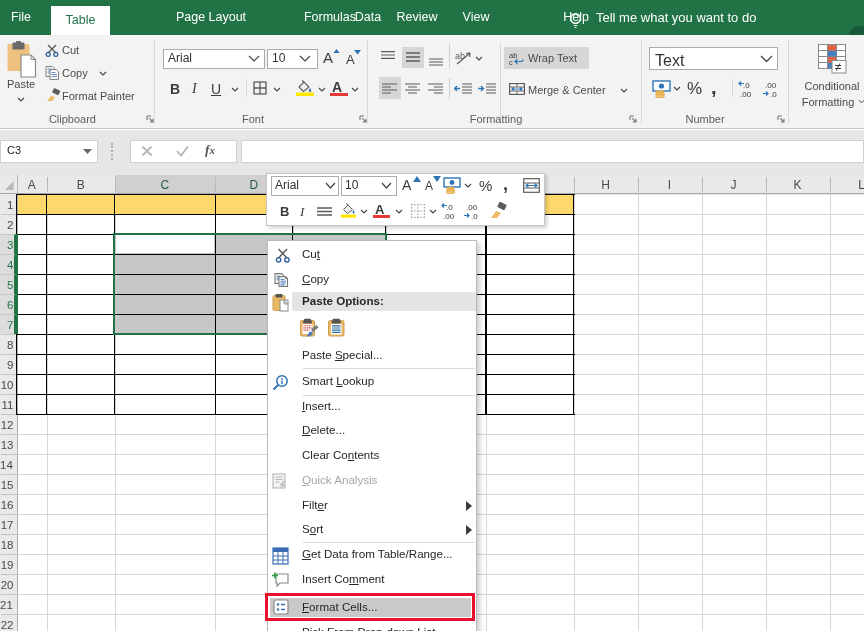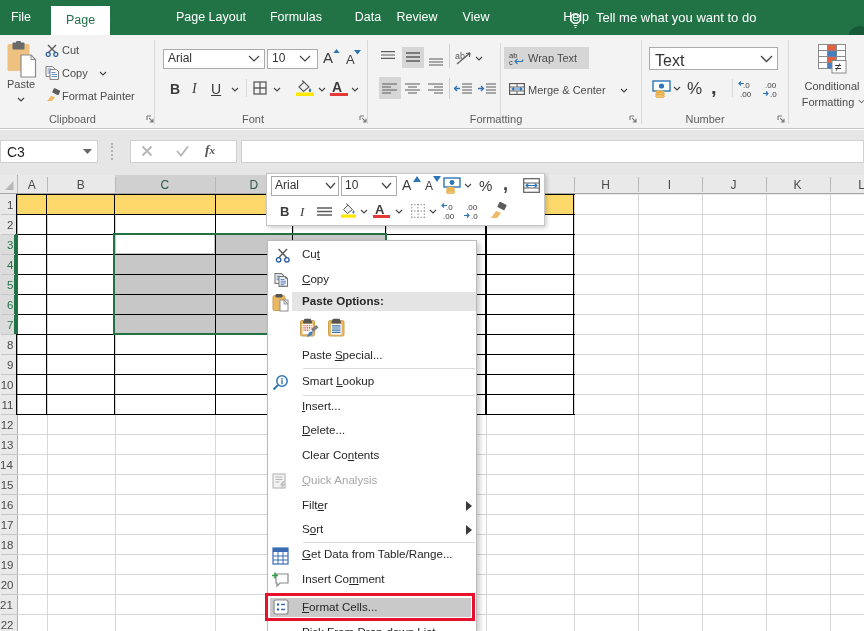--- a/index.html
+++ b/index.html
@@ -8,27 +8,27 @@
 .lbl{font-size:11px;color:#4b4b4b}
 .glbl{font-size:11px;color:#5d5d5d}
 .cb{background:#fff;border:1px solid #ababab}
 u{text-decoration:underline}
 .seph{border-top:1px solid #d9d9d9}
 </style></head><body>
 <div class="a" style="left:0;top:0;width:864px;height:35px;background:#217346"></div>
 <div class="a tab" style="left:-39px;top:0;width:120px;text-align:center">File</div>
 <div class="a tab" style="left:79px;top:0;width:120px;">Insert</div>
 <div class="a tab" style="left:151px;top:0;width:120px;text-align:center">Page Layout</div>
-<div class="a tab" style="left:236px;top:0;width:120px;text-align:center">Formulas</div>
+<div class="a tab" style="left:236px;top:0;width:120px;text-align:right">Formulas</div>
 <div class="a tab" style="left:308px;top:0;width:120px;text-align:center">Data</div>
 <div class="a tab" style="left:357px;top:0;width:120px;text-align:center">Review</div>
 <div class="a tab" style="left:416px;top:0;width:120px;text-align:center">View</div>
 <div class="a tab" style="left:469px;top:0;width:120px;text-align:right">Help</div>
 <div class="a" style="left:51px;top:6px;width:59px;height:29px;background:#fff"></div>
-<div class="a" style="left:51px;top:6px;width:59px;height:29px;color:#217346;font-size:12.5px;line-height:29px;text-align:center">Page</div>
+<div class="a" style="left:51px;top:6px;width:59px;height:29px;color:#217346;font-size:12.5px;line-height:29px;text-align:center">Table</div>
 <svg class="a" style="left:569px;top:12px" width="13" height="18" viewBox="0 0 13 18">
 <circle cx="6.5" cy="6.5" r="4.8" fill="none" stroke="#fff" stroke-width="1.4"></circle>
 <path d="M4.8 11.5 L8.2 11.5 M4.8 13.5 L8.2 13.5 M5.6 15.5 L7.4 15.5" stroke="#fff" stroke-width="1.1" fill="none"></path>
   </svg>
 <div class="a" style="left:596px;top:0;height:35px;line-height:35px;color:#fff;font-size:13px">Tell me what you want to do</div>
 <div class="a" style="left:840px;top:0;width:24px;height:35px;overflow:hidden">
     <div style="position:absolute;left:8px;top:26px;width:24px;height:24px;border-radius:50%;background:#18593a"></div>
   </div>
 <div class="a" style="left:0;top:35px;width:864px;height:94px;background:#f3f3f3;border-bottom:1px solid #c6c6c6"></div>
 <div class="a" style="left:154px;top:40px;width:1px;height:84px;background:#d9d9d9"></div>
@@ -225,21 +225,21 @@
 <rect x="14" y="16.5" width="14" height="12.5" fill="#fff" stroke="#8a8a8a" stroke-width="1"></rect>
 <text x="17" y="27" font-size="12" fill="#333" font-family="Liberation Sans">≠</text>
   </svg>
 <div class="a lbl" style="left:796px;top:80px;width:72px;text-align:center">Conditional</div>
 <div class="a lbl" style="left:792px;top:96px;width:72px;text-align:center">Formatting</div>
 <svg class="a" style="left:858px;top:99px" width="7" height="5" viewBox="0 0 8 5">
     <path d="M1 1 L4 4 L7 1" fill="none" stroke="#444" stroke-width="1.1"></path>
   </svg>
 <div class="a" style="left:0;top:129.5px;width:864px;height:45px;background:#e6e6e6"></div>
 <div class="a" style="left:0px;top:140px;width:98px;height:23px;background:#fff;border:1px solid #d0d0d0"></div>
-<div class="a" style="left:7px;top:144px;font-size:14px;color:#222">C3</div>
+<div class="a" style="left:7px;top:144px;font-size:11px;color:#222">C3</div>
 <svg class="a" style="left:83px;top:149px" width="9" height="6" viewBox="0 0 9 6">
     <path d="M0 0 L4.5 5 L9 0 Z" fill="#666"></path>
   </svg>
 <div class="a" style="left:111px;top:143px;width:2px;height:17px;border-left:2px dotted #b0b0b0"></div>
 <div class="a" style="left:130px;top:140px;width:107px;height:23px;background:#fff;border:1px solid #d0d0d0"></div>
 <svg class="a" style="left:141px;top:145px" width="12" height="12" viewBox="0 0 12 12">
     <path d="M1.5 1.5 L10.5 10.5 M10.5 1.5 L1.5 10.5" stroke="#b5b5b5" stroke-width="1.8" fill="none"></path>
   </svg>
 <svg class="a" style="left:176px;top:145px" width="13" height="12" viewBox="0 0 13 12">
     <path d="M1 6 L5 10.5 L12 1.5" stroke="#b5b5b5" stroke-width="1.8" fill="none"></path>

